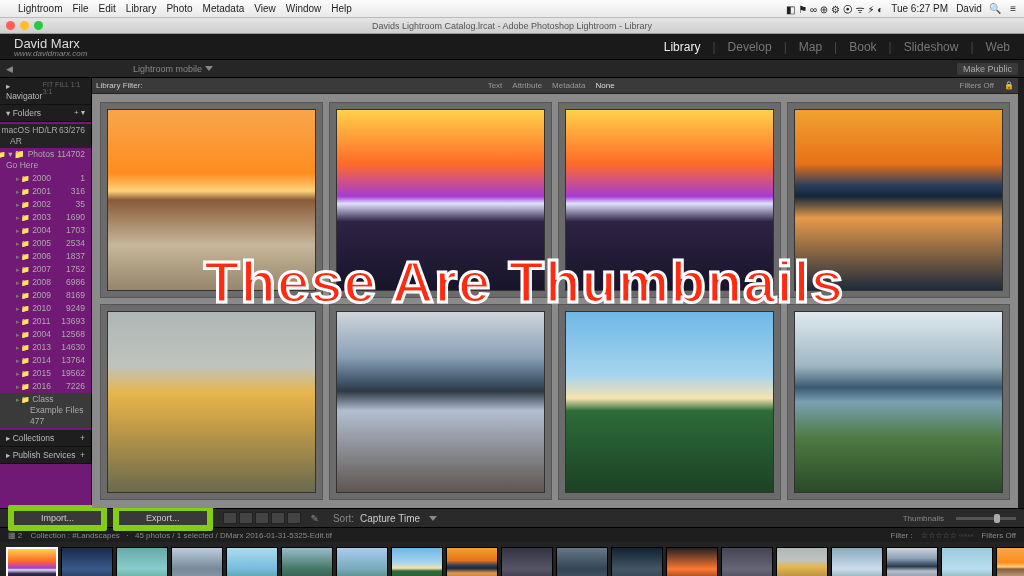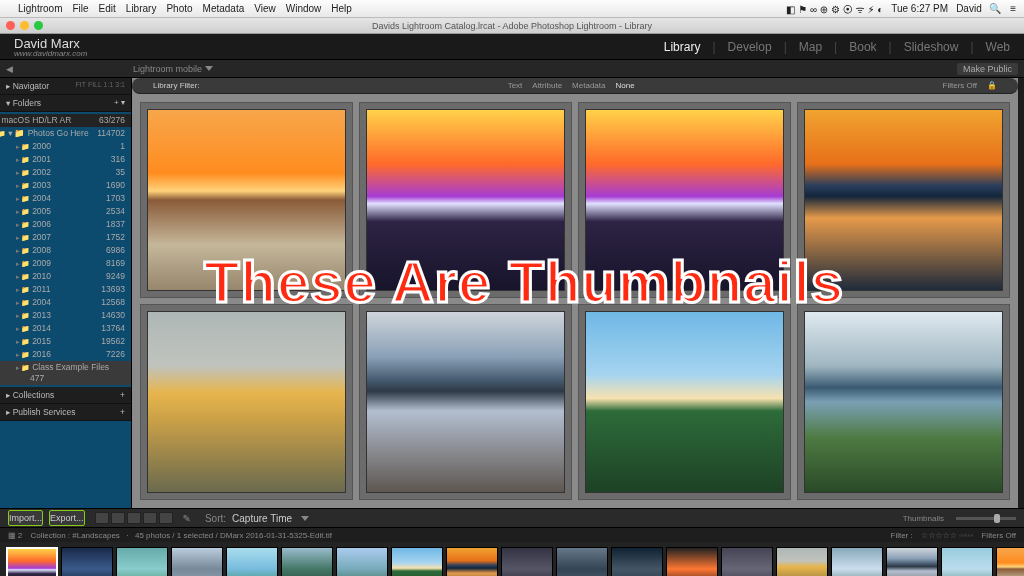--- a/index.html
+++ b/index.html
@@ -28,52 +28,52 @@
   .modules .active{ color:#eee;}
   .modsep{ color:#444;}
   
   
   .secbar { height:18px; background:#262626; display:flex; align-items:center; padding:0 6px; font-size:9px; color:#888; border-bottom:1px solid #000;}
   .secbar .lrmob{ margin-left:120px;}
   .secbar .makepub{ margin-left:auto; background:#3a3a3a; padding:1px 6px; border-radius:2px; color:#aaa;}
   
   
   .main { display:flex; height:430px;}
-  .sidebar { width:132px; background:#0c4a6e; border-right:1px solid #000; overflow:hidden; font-size:8.5px;}
+  .sidebar { width:92px; background:#701a75; border-right:1px solid #000; overflow:hidden; font-size:8.5px;}
   .panelhdr { background:#1e1e1e; padding:3px 6px; color:#bbb; display:flex; justify-content:space-between; border-bottom:1px solid #111;}
   .folderlist { padding:2px 0;}
   .frow { display:flex; justify-content:space-between; padding:1px 6px 1px 30px; color:#aaa; line-height:11px;}
   .frow .fn::before{content:"▸ 📁 "; font-size:7px; color:#777; margin-left:-14px;}
   .frow.root{ padding-left:10px; background:#232323;}
   .frow.root .fn::before{content:"▾ ";}
   .frow.sel{ background:#3a3a3a;flex-direction:column;}
   
   .content { flex:1; background:#888; display:flex; flex-direction:column; position:relative;}
-  .filterbar{ height:16px; background:#3a3a3a; display:flex; align-items:center; font-size:8px; color:#999; padding:0 21px; gap:10px; border-bottom:1px solid #222;border-radius:8px;}
+  .filterbar{ height:16px; background:#3a3a3a; display:flex; align-items:center; font-size:8px; color:#999; padding:0 4px; gap:10px; border-bottom:1px solid #222;}
   .filterbar .lbl{color:#ccc;}
   .filterbar .spacer{flex:1;}
   .grid { flex:1; background:#8a8a8a; padding:8px; display:grid; grid-template-columns:repeat(4,1fr); grid-template-rows:repeat(2,1fr); gap:6px; overflow:hidden;}
   .cell { background:#6b6b6b; border:1px solid #555; padding:6px; display:flex; flex-direction:column;}
   .thumb{ flex:1; border:1px solid #333;}
   
   
   .t1{background:linear-gradient(#f7a64b 0%,#ff8c1f 35%,#ffd27a 45%,#8a5b38 50%,#c5b79a 75%,#96866d 100%);} 
   .t2{background:linear-gradient(#ffd24a 0%,#ff6a2a 30%,#a63cd4 48%,#e0e0ff 52%,#2e2344 62%,#17142b 100%);} 
   .t3{background:linear-gradient(#ffd24a 0%,#ff6a2a 30%,#a63cd4 48%,#e0e0ff 52%,#2e2344 62%,#17142b 100%);}
   .t4{background:linear-gradient(#f0a330 0%,#e77019 30%,#2a3e5d 42%,#14263b 48%,#e69a4a 60%,#1e2a3b 100%);} 
   .t5{background:linear-gradient(#aeb7b6 0%,#c0c3bd 30%,#e7b54d 45%,#caa047 60%,#6a6a4e 100%);} 
   .t6{background:linear-gradient(#cfd5db 0%,#8aa0b6 25%,#455a6f 38%,#2e3945 44%,#b3bed0 55%,#5e5650 100%);} 
   .t7{background:linear-gradient(#6fb8e6 0%,#a6d4ef 35%,#f7e2af 48%,#2d6b3a 55%,#1d4225 100%);} 
   .t8{background:linear-gradient(#dfe9ef 0%,#9fb6c1 30%,#3a5a72 42%,#7aa0b5 50%,#4e7a42 70%,#2a4a28 100%);} 
   
   .rightstrip{ width:6px; background:#1d1d1d;}
   
   
   .btmtool { height:20px; background:#2a2a2a; display:flex; align-items:center; padding:0 8px; gap:6px; border-top:1px solid #000; border-bottom:1px solid #000;}
-  .btn { background:#393939; color:#ccc; font-size:9px; padding:2px 0; border-radius:2px; border:1px solid #84cc16;}
+  .btn { background:#393939; color:#ccc; font-size:9px; padding:2px 27px; border-radius:2px; border:6px solid #84cc16;}
   .viewicons{ display:flex; gap:2px; margin-left:4px;}
   .vicon{width:14px;height:12px;background:#444;border:1px solid #222;}
   .infoline{ height:14px; background:#1e1e1e; font-size:8px; color:#888; display:flex; align-items:center; padding:0 8px; justify-content:space-between;}
   
   
   .filmstrip{ height:54px; background:#232323; display:flex; align-items:center; padding:4px 6px; gap:3px; overflow:hidden;}
   .fthumb{ width:52px; height:44px; border:1px solid #000; flex-shrink:0; position:relative;}
   .fthumb::after{content:""; position:absolute; left:2px; bottom:2px; width:8px; height:6px; background:#111;}
   
   

